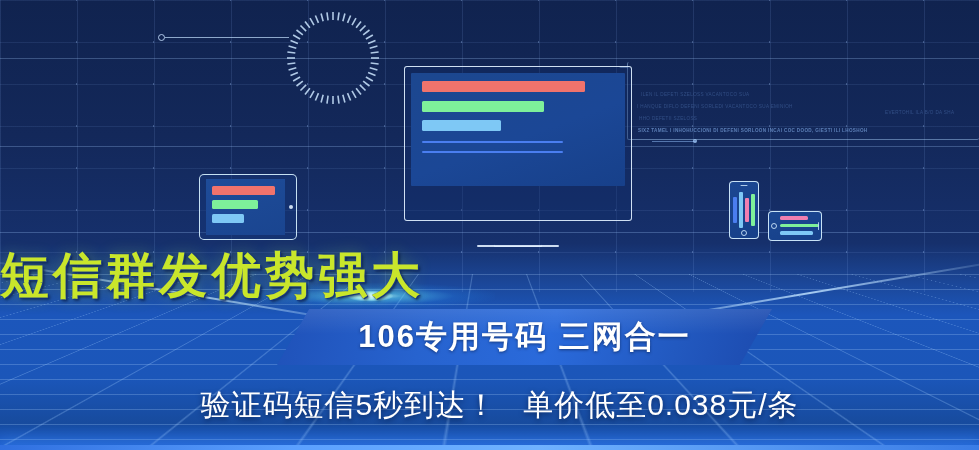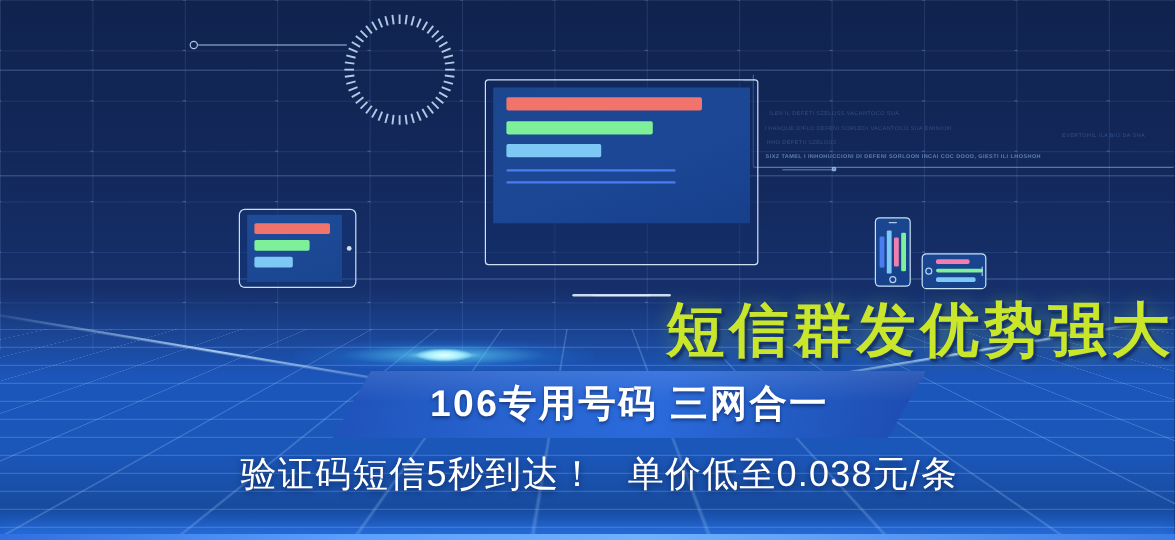--- a/index.html
+++ b/index.html
@@ -207,21 +207,21 @@
     position:absolute; left:370px; top:296px;
     width:46px; height:11px; transform:translate(-50%,-50%);
     border-radius:50%;
     background:radial-gradient(ellipse at center, #e8ffff 0%, #a8f0ff 40%, rgba(120,220,255,0) 75%);
     pointer-events:none;
   }
 
   
   .headline {
     position:absolute; left:0; top:243px; width:979px;
-    text-align:right;
+    text-align:left;
     font-size:49px;
     font-weight:bold;
     letter-spacing:4px;
     color:#c9e62b;
     text-shadow:
       0 0 1px #1a3f8c,
       1px 1px 0 #17377d,
       2px 2px 3px rgba(8,25,65,.8),
       0 0 16px rgba(170,225,60,.30);
     white-space:nowrap;
@@ -246,21 +246,21 @@
     color:#ffffff;
     font-size:31px;
     font-weight:bold;
     letter-spacing:2px;
     white-space:nowrap;
     text-shadow:0 1px 3px rgba(5,20,55,.55);
   }
 
   
   .subline {
-    position:absolute; left:0; top:375px; width:979px;
+    position:absolute; left:0; top:385px; width:979px;
     text-align:center;
     color:#ffffff;
     font-size:30px;
     letter-spacing:1px;
     white-space:nowrap;
     text-shadow:0 2px 5px rgba(5,20,55,.65);
     padding-left:20px;
   }
   .sub-gap { display:inline-block; width:26px; }
 </style>

